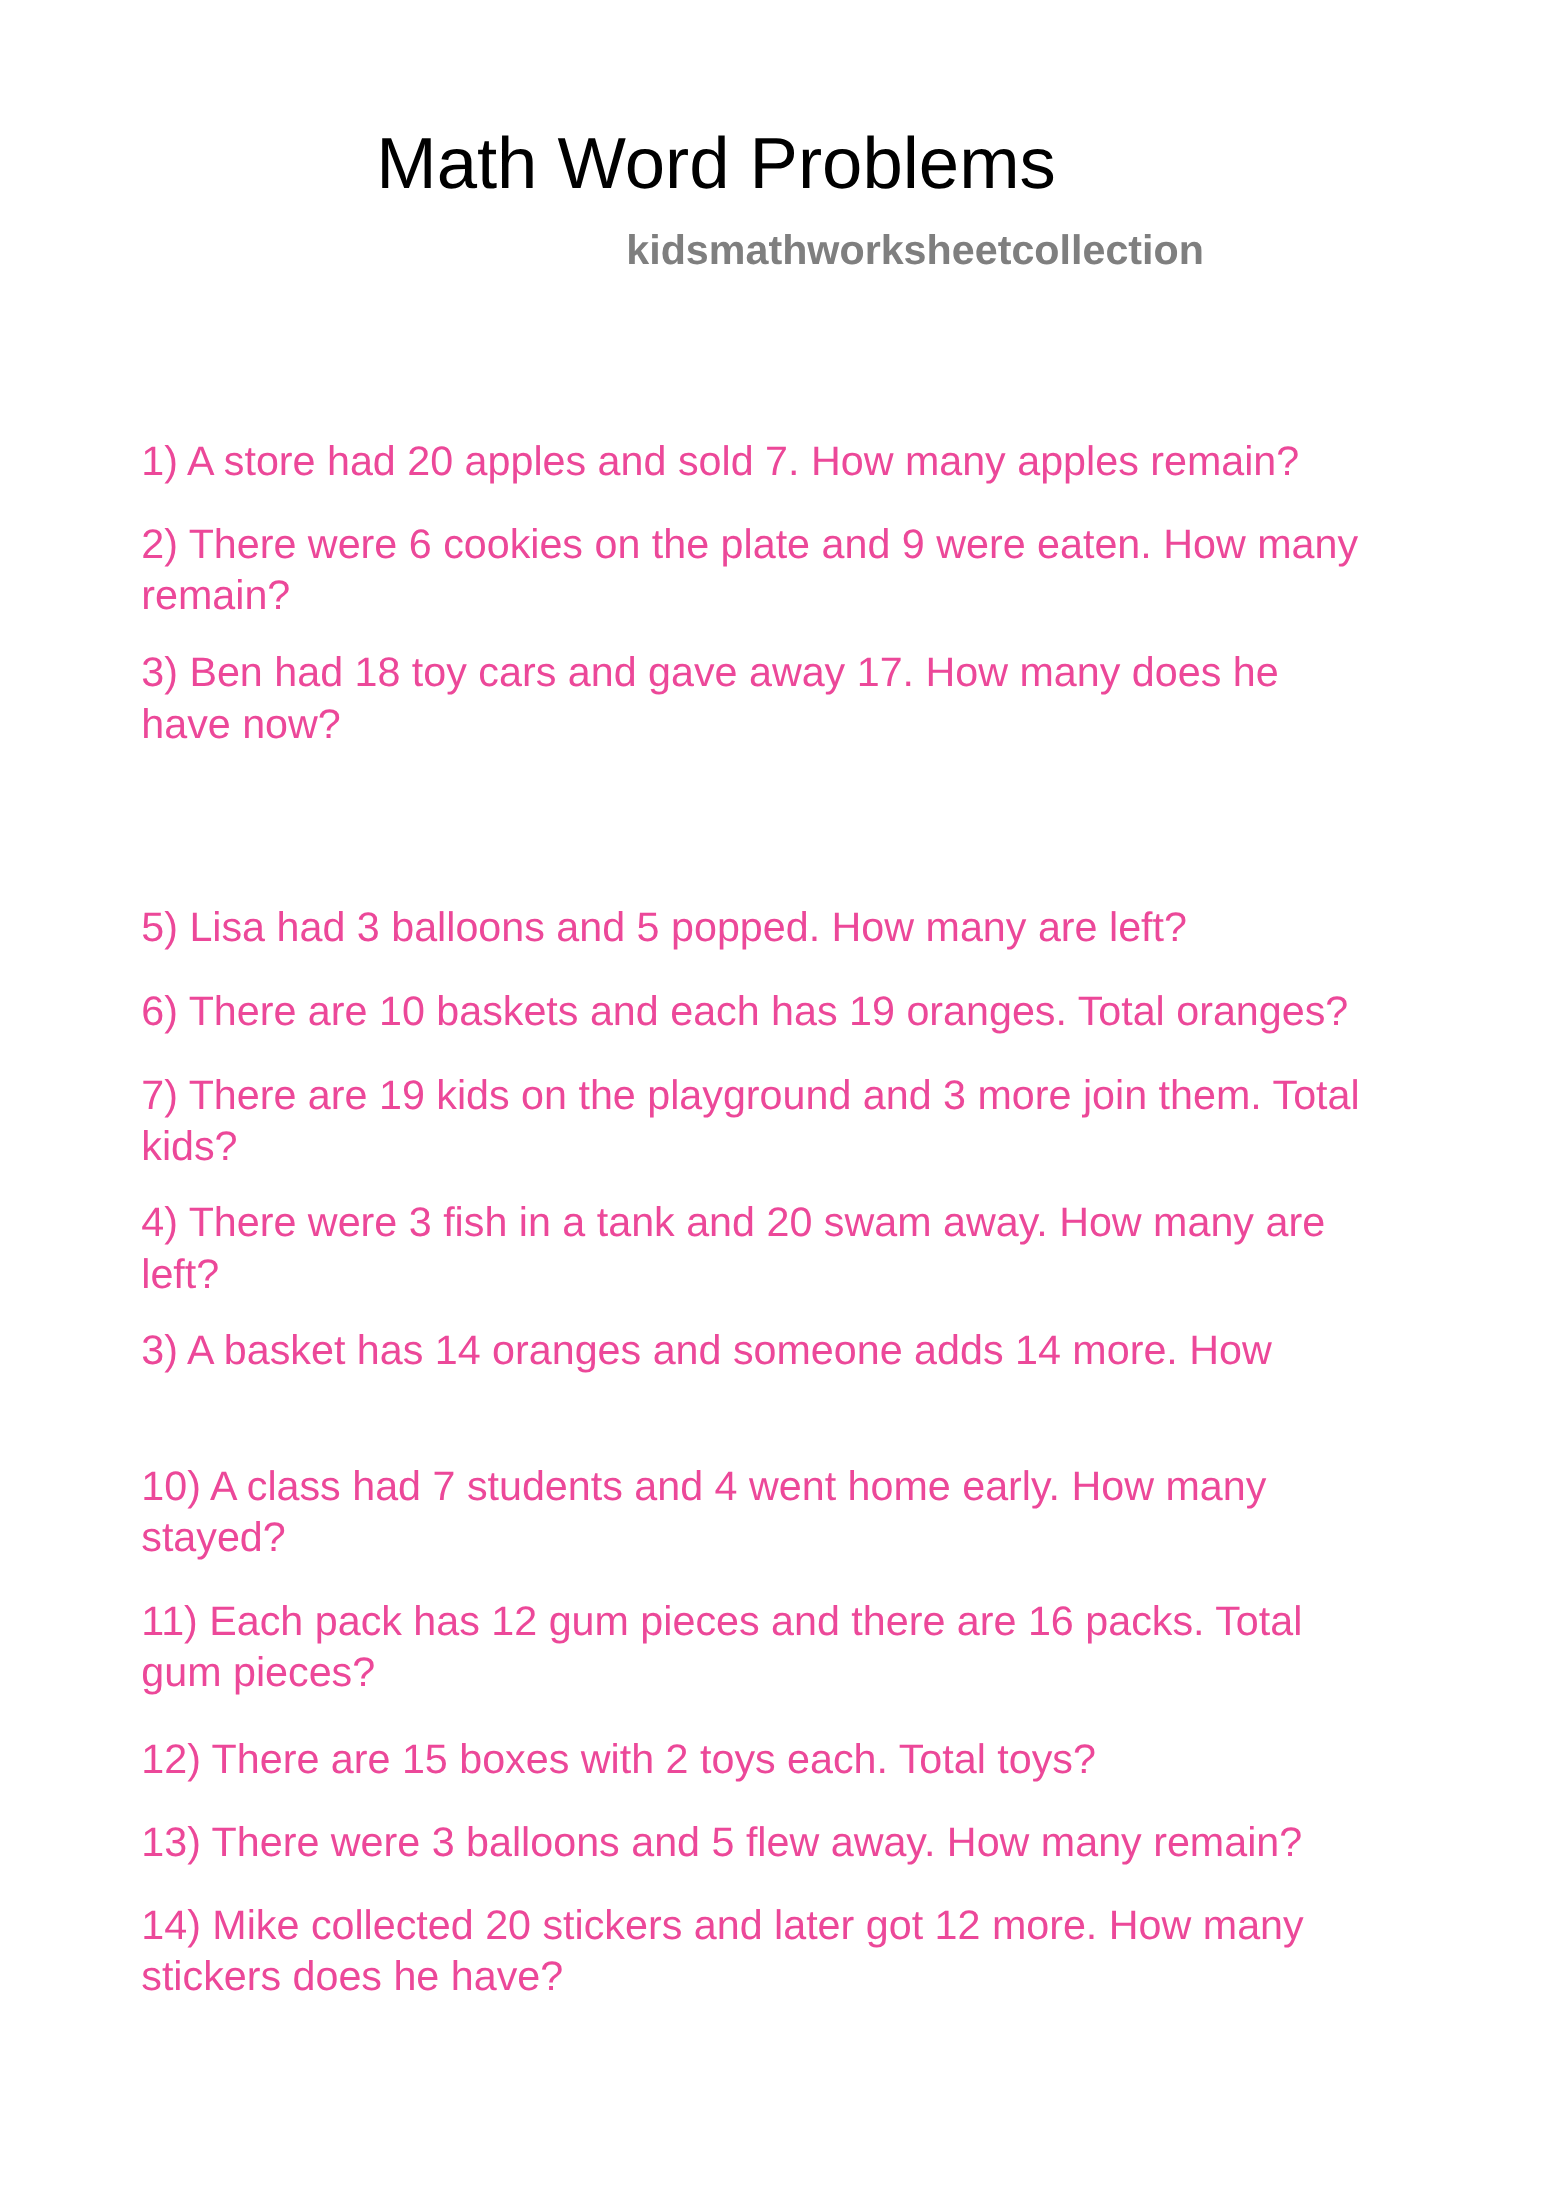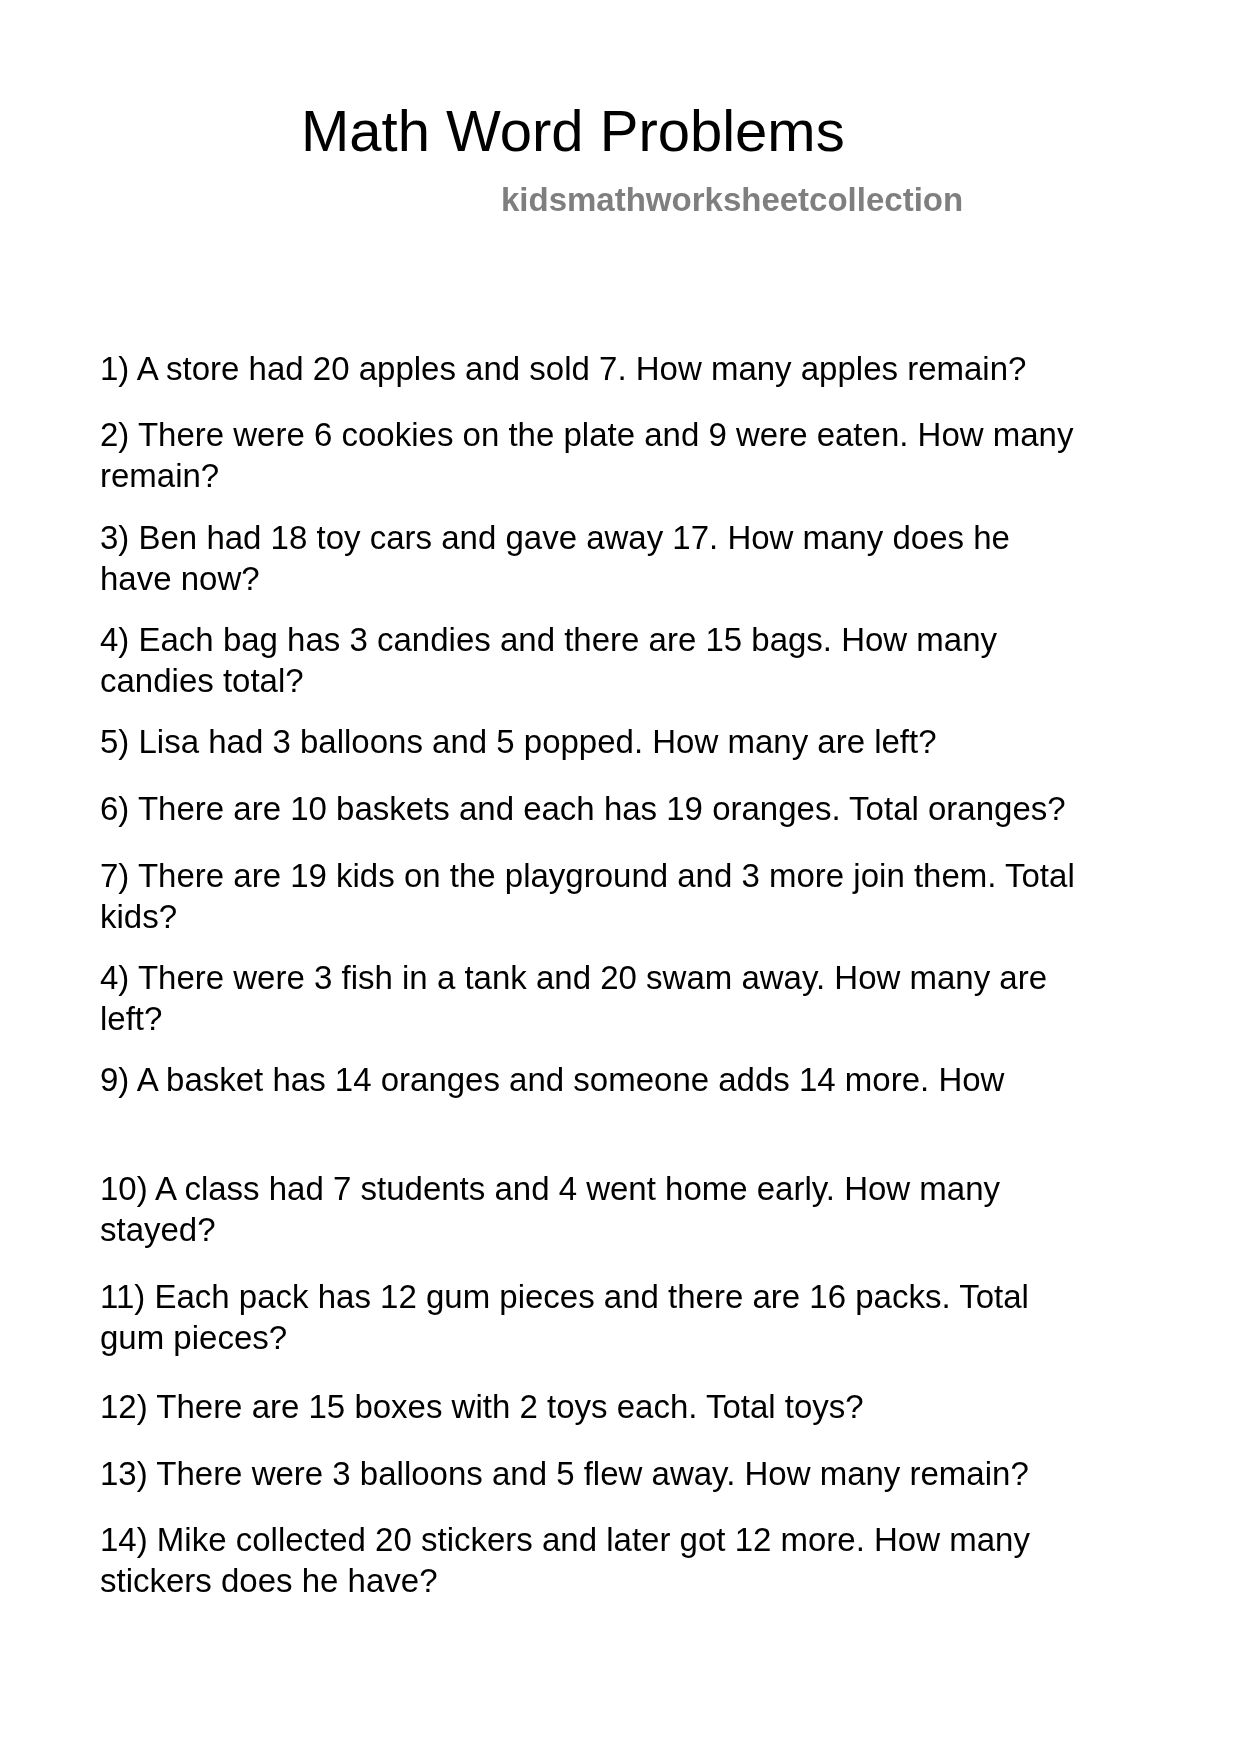--- a/index.html
+++ b/index.html
@@ -36,25 +36,25 @@
       left: 501px;
       top: 183px;
       font-size: 33px;
       line-height: 33px;
       white-space: nowrap;
       color: #7f7f7f;
       font-weight: bold;
     }
     .problem {
       position: absolute;
-      left: 100px;
+      left: 113px;
       width: 1060px;
       font-size: 33px;
       line-height: 41px;
-      color: #000000;
+      color: #ec4899;
     }
     .problem .line {
       display: block;
       white-space: nowrap;
     }
   </style>
 </head>
 <body>
 
 <div class="page">
@@ -70,24 +70,20 @@
   <div class="problem" style="top:414px">
     <span class="line">2) There were 6 cookies on the plate and 9 were eaten. How many</span>
     <span class="line">remain?</span>
   </div>
 
   <div class="problem" style="top:517px">
     <span class="line">3) Ben had 18 toy cars and gave away 17. How many does he</span>
     <span class="line">have now?</span>
   </div>
 
-  <div class="problem" style="top:619px">
-    <span class="line">4) Each bag has 3 candies and there are 15 bags. How many</span>
-    <span class="line">candies total?</span>
-  </div>
 
   <div class="problem" style="top:721px">
     <span class="line">5) Lisa had 3 balloons and 5 popped. How many are left?</span>
     <span class="line"></span>
   </div>
 
   <div class="problem" style="top:788px">
     <span class="line">6) There are 10 baskets and each has 19 oranges. Total oranges?</span>
     <span class="line"></span>
   </div>
@@ -96,21 +92,21 @@
     <span class="line">7) There are 19 kids on the playground and 3 more join them. Total</span>
     <span class="line">kids?</span>
   </div>
 
   <div class="problem" style="top:957px">
     <span class="line">4) There were 3 fish in a tank and 20 swam away. How many are</span>
     <span class="line">left?</span>
   </div>
 
   <div class="problem" style="top:1059px">
-    <span class="line">9) A basket has 14 oranges and someone adds 14 more. How</span>
+    <span class="line">3) A basket has 14 oranges and someone adds 14 more. How</span>
   </div>
 
   <div class="problem" style="top:1168px">
     <span class="line">10) A class had 7 students and 4 went home early. How many</span>
     <span class="line">stayed?</span>
   </div>
 
   <div class="problem" style="top:1276px">
     <span class="line">11) Each pack has 12 gum pieces and there are 16 packs. Total</span>
     <span class="line">gum pieces?</span>

